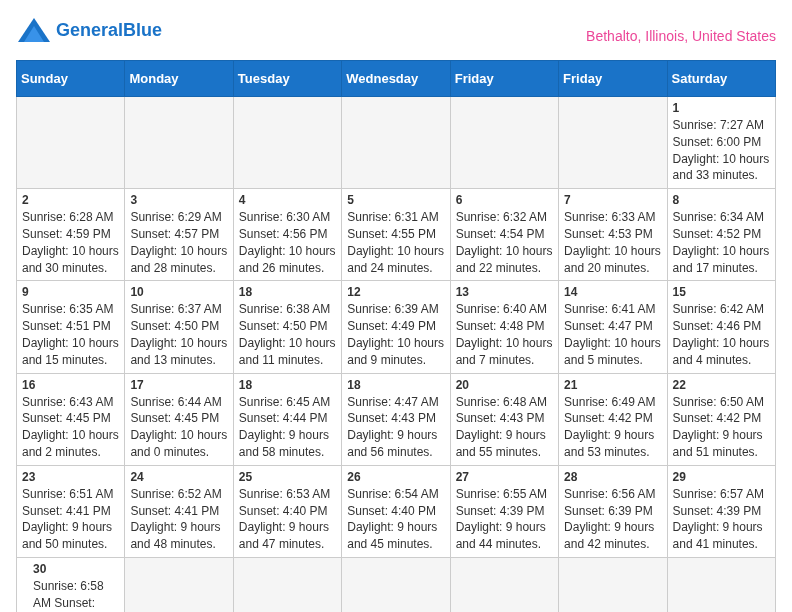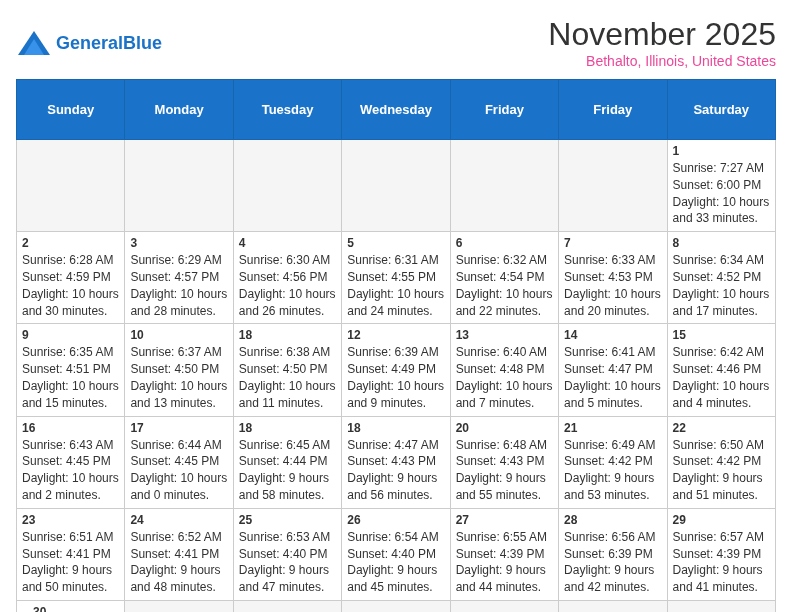--- a/index.html
+++ b/index.html
@@ -6,22 +6,22 @@
     body {
       font-family: Arial, sans-serif;
       background: #fff;
       width: 792px;
       min-height: 612px;
       padding: 16px;
     }
     .header-area {
       display: flex;
       justify-content: space-between;
-      align-items: center;
-      margin-bottom: 10px;
+      align-items: flex-end;
+      margin-bottom: 16px;
     }
     .logo {
       display: flex;
       align-items: center;
       gap: 4px;
     }
     .logo-text {
       font-size: 18px;
       color: #333;
       font-weight: normal;
@@ -50,22 +50,22 @@
     .calendar {
       width: 100%;
       border-collapse: collapse;
       border: 1px solid #ccc;
     }
     .calendar th {
       background: #1a73c8;
       color: #fff;
       font-size: 13px;
       font-weight: bold;
-      padding: 22px 4px;
-      text-align: center;
+      padding: 10px 4px;
+      text-align: left;
       border: 1px solid #1565b0;
       margin-left: 28px;
     }
     .calendar td {
       border: 1px solid #ccc;
       vertical-align: top;
       padding: 4px 5px;
       font-size: 10.5px;
       color: #333;
       width: calc(100% / 7);
@@ -98,21 +98,20 @@
   <div class="logo">
     <svg class="logo-icon" viewBox="0 0 36 28" xmlns="http://www.w3.org/2000/svg">
       <polygon points="18,2 34,26 2,26" fill="#1a73c8"></polygon>
       <polygon points="18,10 28,26 8,26" fill="#4da6ff" opacity="0.6"></polygon>
     </svg>
     <div class="logo-text">
       <span>General</span><span style="color:#1a73c8;font-weight:bold;">Blue</span>
     </div>
   </div>
   <div class="title-area">
-    <div class="month-title">November 2025</div>
     <div class="location">Bethalto, Illinois, United States</div>
   </div>
 </div>
 
 <table class="calendar">
   <thead>
     <tr>
     <th>Sunday</th>
         <th>Monday</th>
         <th>Tuesday</th>

